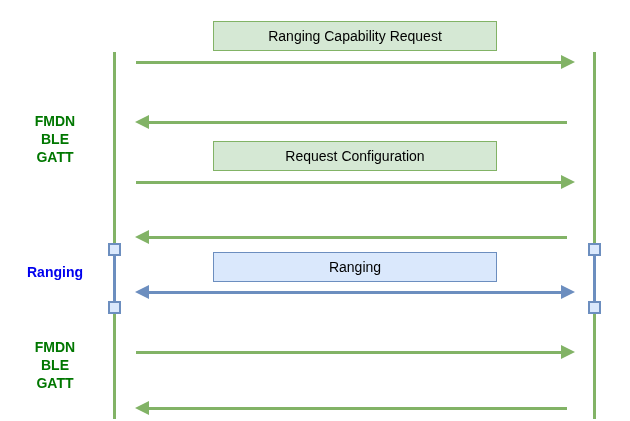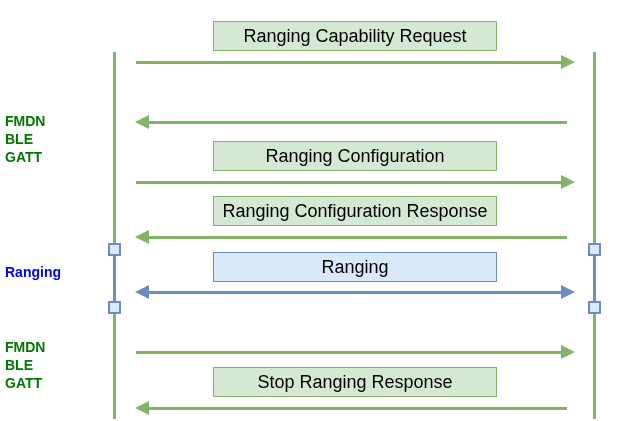--- a/index.html
+++ b/index.html
@@ -46,20 +46,21 @@
   .act.a-left  { left: 108px; }
   .act.a-right { left: 588px; }
   .act.row-top    { top: 243px; }
   .act.row-bottom { top: 301px; }
 
   
   .sec {
     position: absolute;
     left: 5px;
     width: 100px;
+    text-align: center;
     font-weight: bold;
     font-size: 14px;
     line-height: 18px;
   }
   .sec.green { color: #007700; }
   .sec.blue  { color: #0000ee; }
   .sec.s0 { top: 112px; }
   .sec.s1 { top: 263px; }
   .sec.s2 { top: 338px; }
 
@@ -67,21 +68,21 @@
   .box {
     position: absolute;
     left: 213px;
     width: 284px;
     height: 30px;
     box-sizing: border-box;
     border: 1.5px solid;
     display: flex;
     align-items: center;
     justify-content: center;
-    font-size: 18px;
+    font-size: 14px;
     color: #000000;
   }
   .box.gatt    { background: #d5e8d4; border-color: #82b366; }
   .box.ranging { background: #dae8fc; border-color: #6c8ebf; }
   .box.b0 { top: 21px; }
   .box.b1 { top: 81px; }
   .box.b2 { top: 141px; }
   .box.b3 { top: 196px; }
   .box.b4 { top: 252px; }
   .box.b5 { top: 310px; }
@@ -149,24 +150,22 @@
   <div class="sec s1 blue">
     <div>Ranging</div>
   </div>
   <div class="sec s2 green">
     <div>FMDN</div>
     <div>BLE</div>
     <div>GATT</div>
   </div>
 
   <div class="box b0 gatt">Ranging Capability Request</div>
-  <div class="box b2 gatt">Ranging Configuration</div>
-  <div class="box b3 gatt">Ranging Configuration Response</div>
+  <div class="box b2 gatt">Request Configuration</div>
   <div class="box b4 ranging">Ranging</div>
-  <div class="box b6 gatt">Stop Ranging Response</div>
 
   <div class="arrow y0 green dir-right">
     <div class="line"></div>
     <div class="head-r"></div>
   </div>
   <div class="arrow y1 green dir-left">
     <div class="line"></div>
     <div class="head-l"></div>
   </div>
   <div class="arrow y2 green dir-right">

